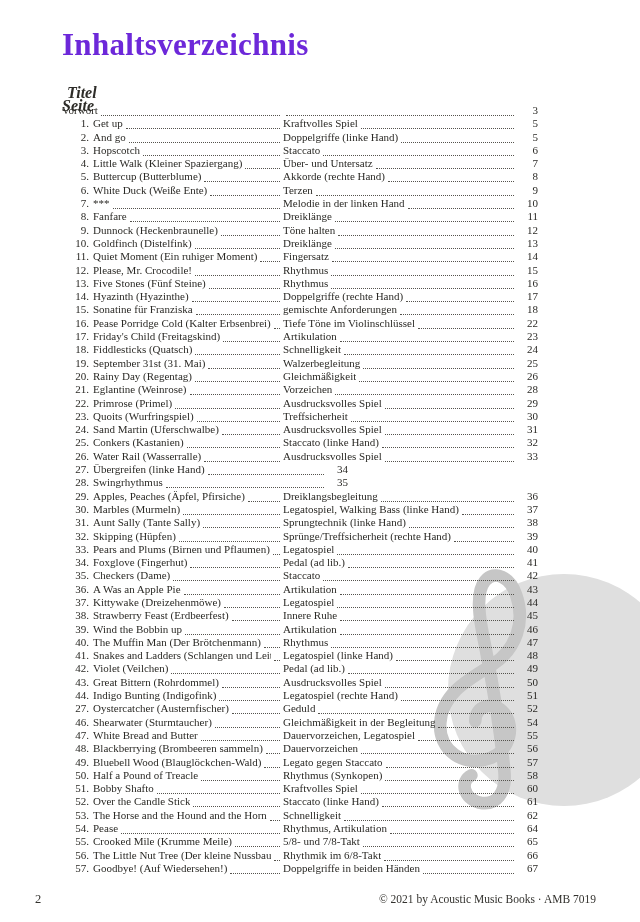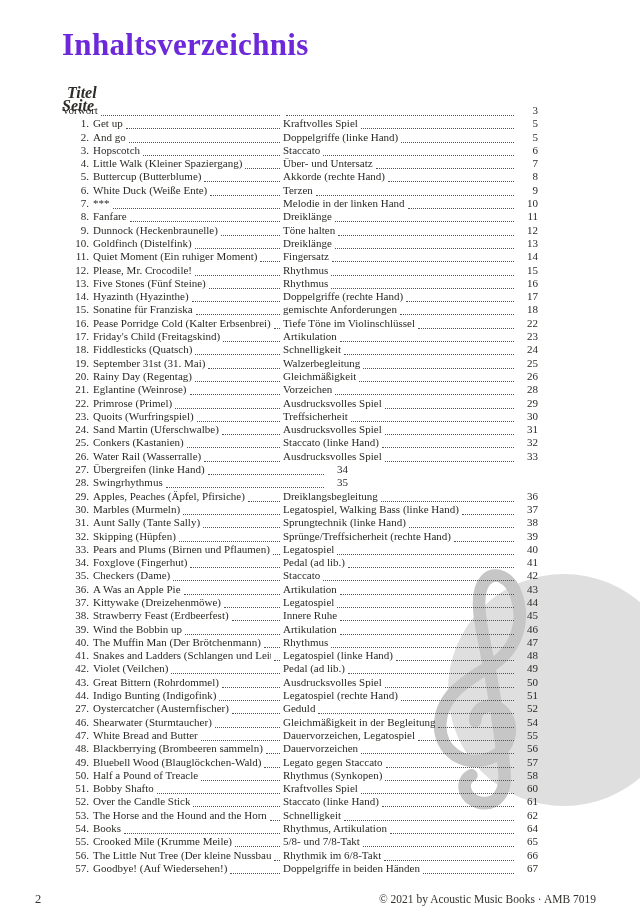--- a/index.html
+++ b/index.html
@@ -702,21 +702,21 @@
         </span>
         <span class="req-area">
           <span class="txt req">Schnelligkeit</span>
           <span class="leader"></span>
         </span>
         <span class="page-col">62</span>
       </div>
       <div class="row">
         <span class="num">54.</span>
         <span class="title-area">
-          <span class="txt title">Books</span>
+          <span class="txt title">Pease</span>
           <span class="leader"></span>
         </span>
         <span class="req-area">
           <span class="txt req">Rhythmus, Artikulation</span>
           <span class="leader"></span>
         </span>
         <span class="page-col">64</span>
       </div>
       <div class="row">
         <span class="num">55.</span>

